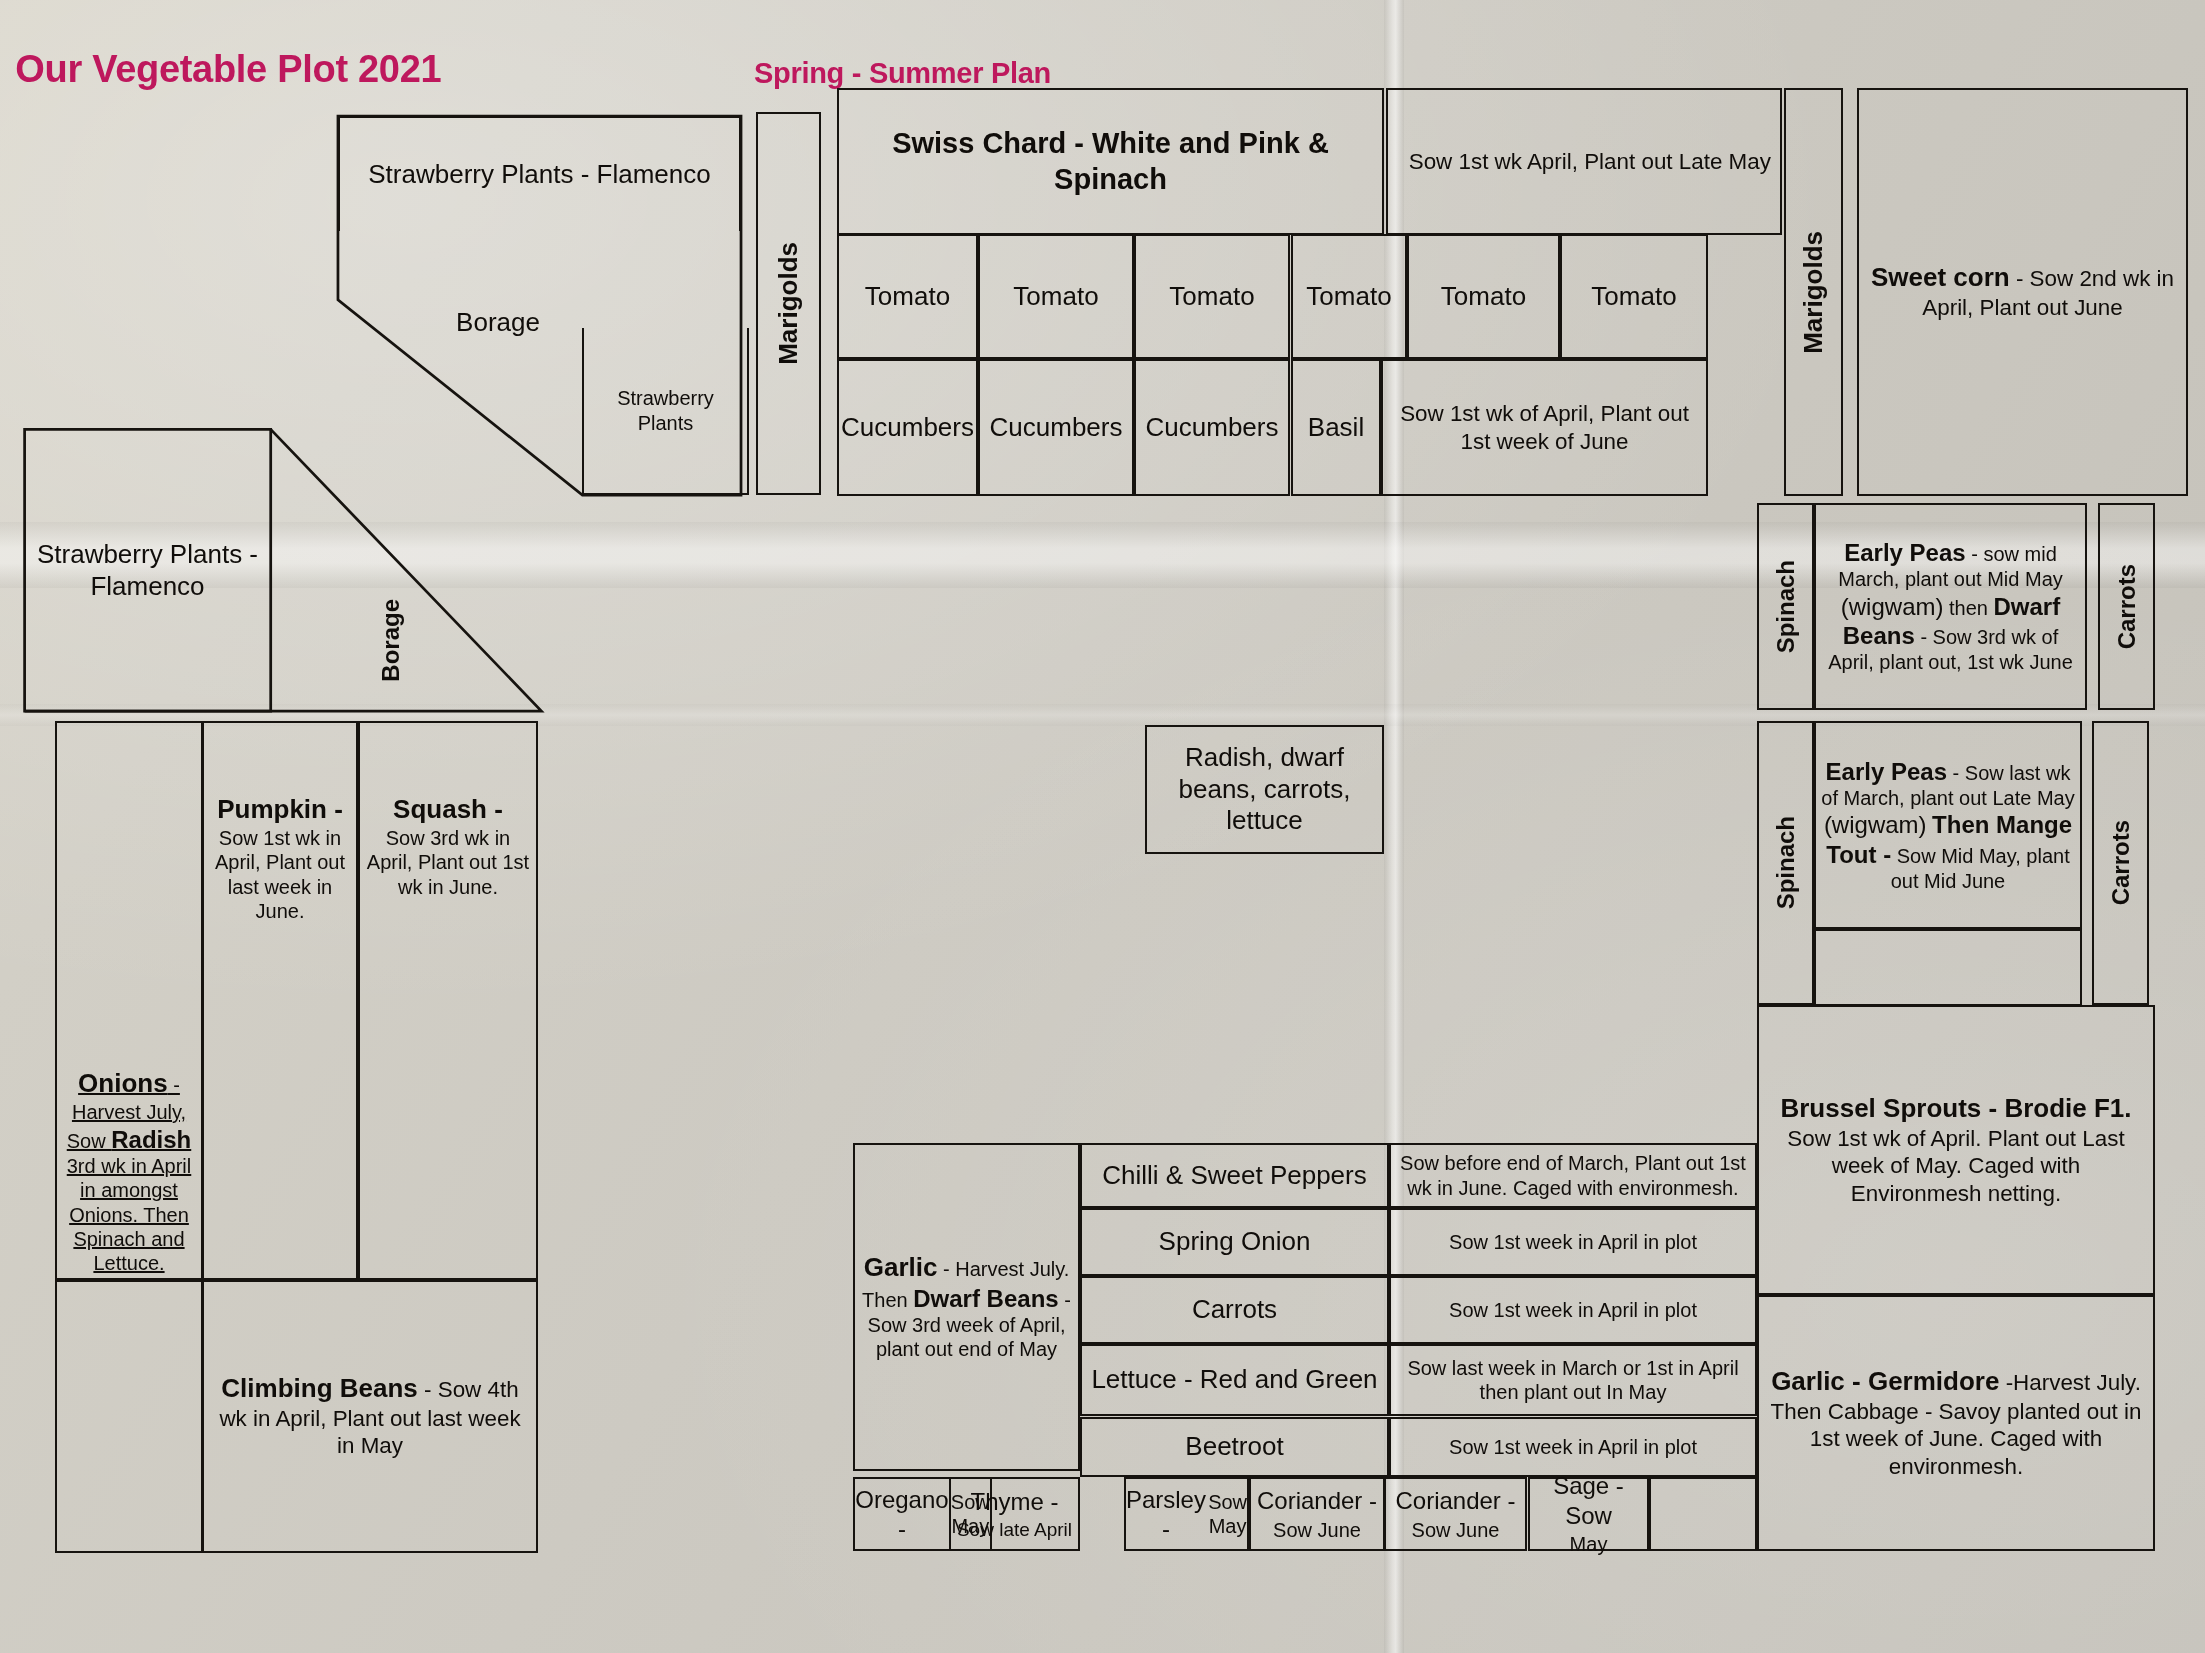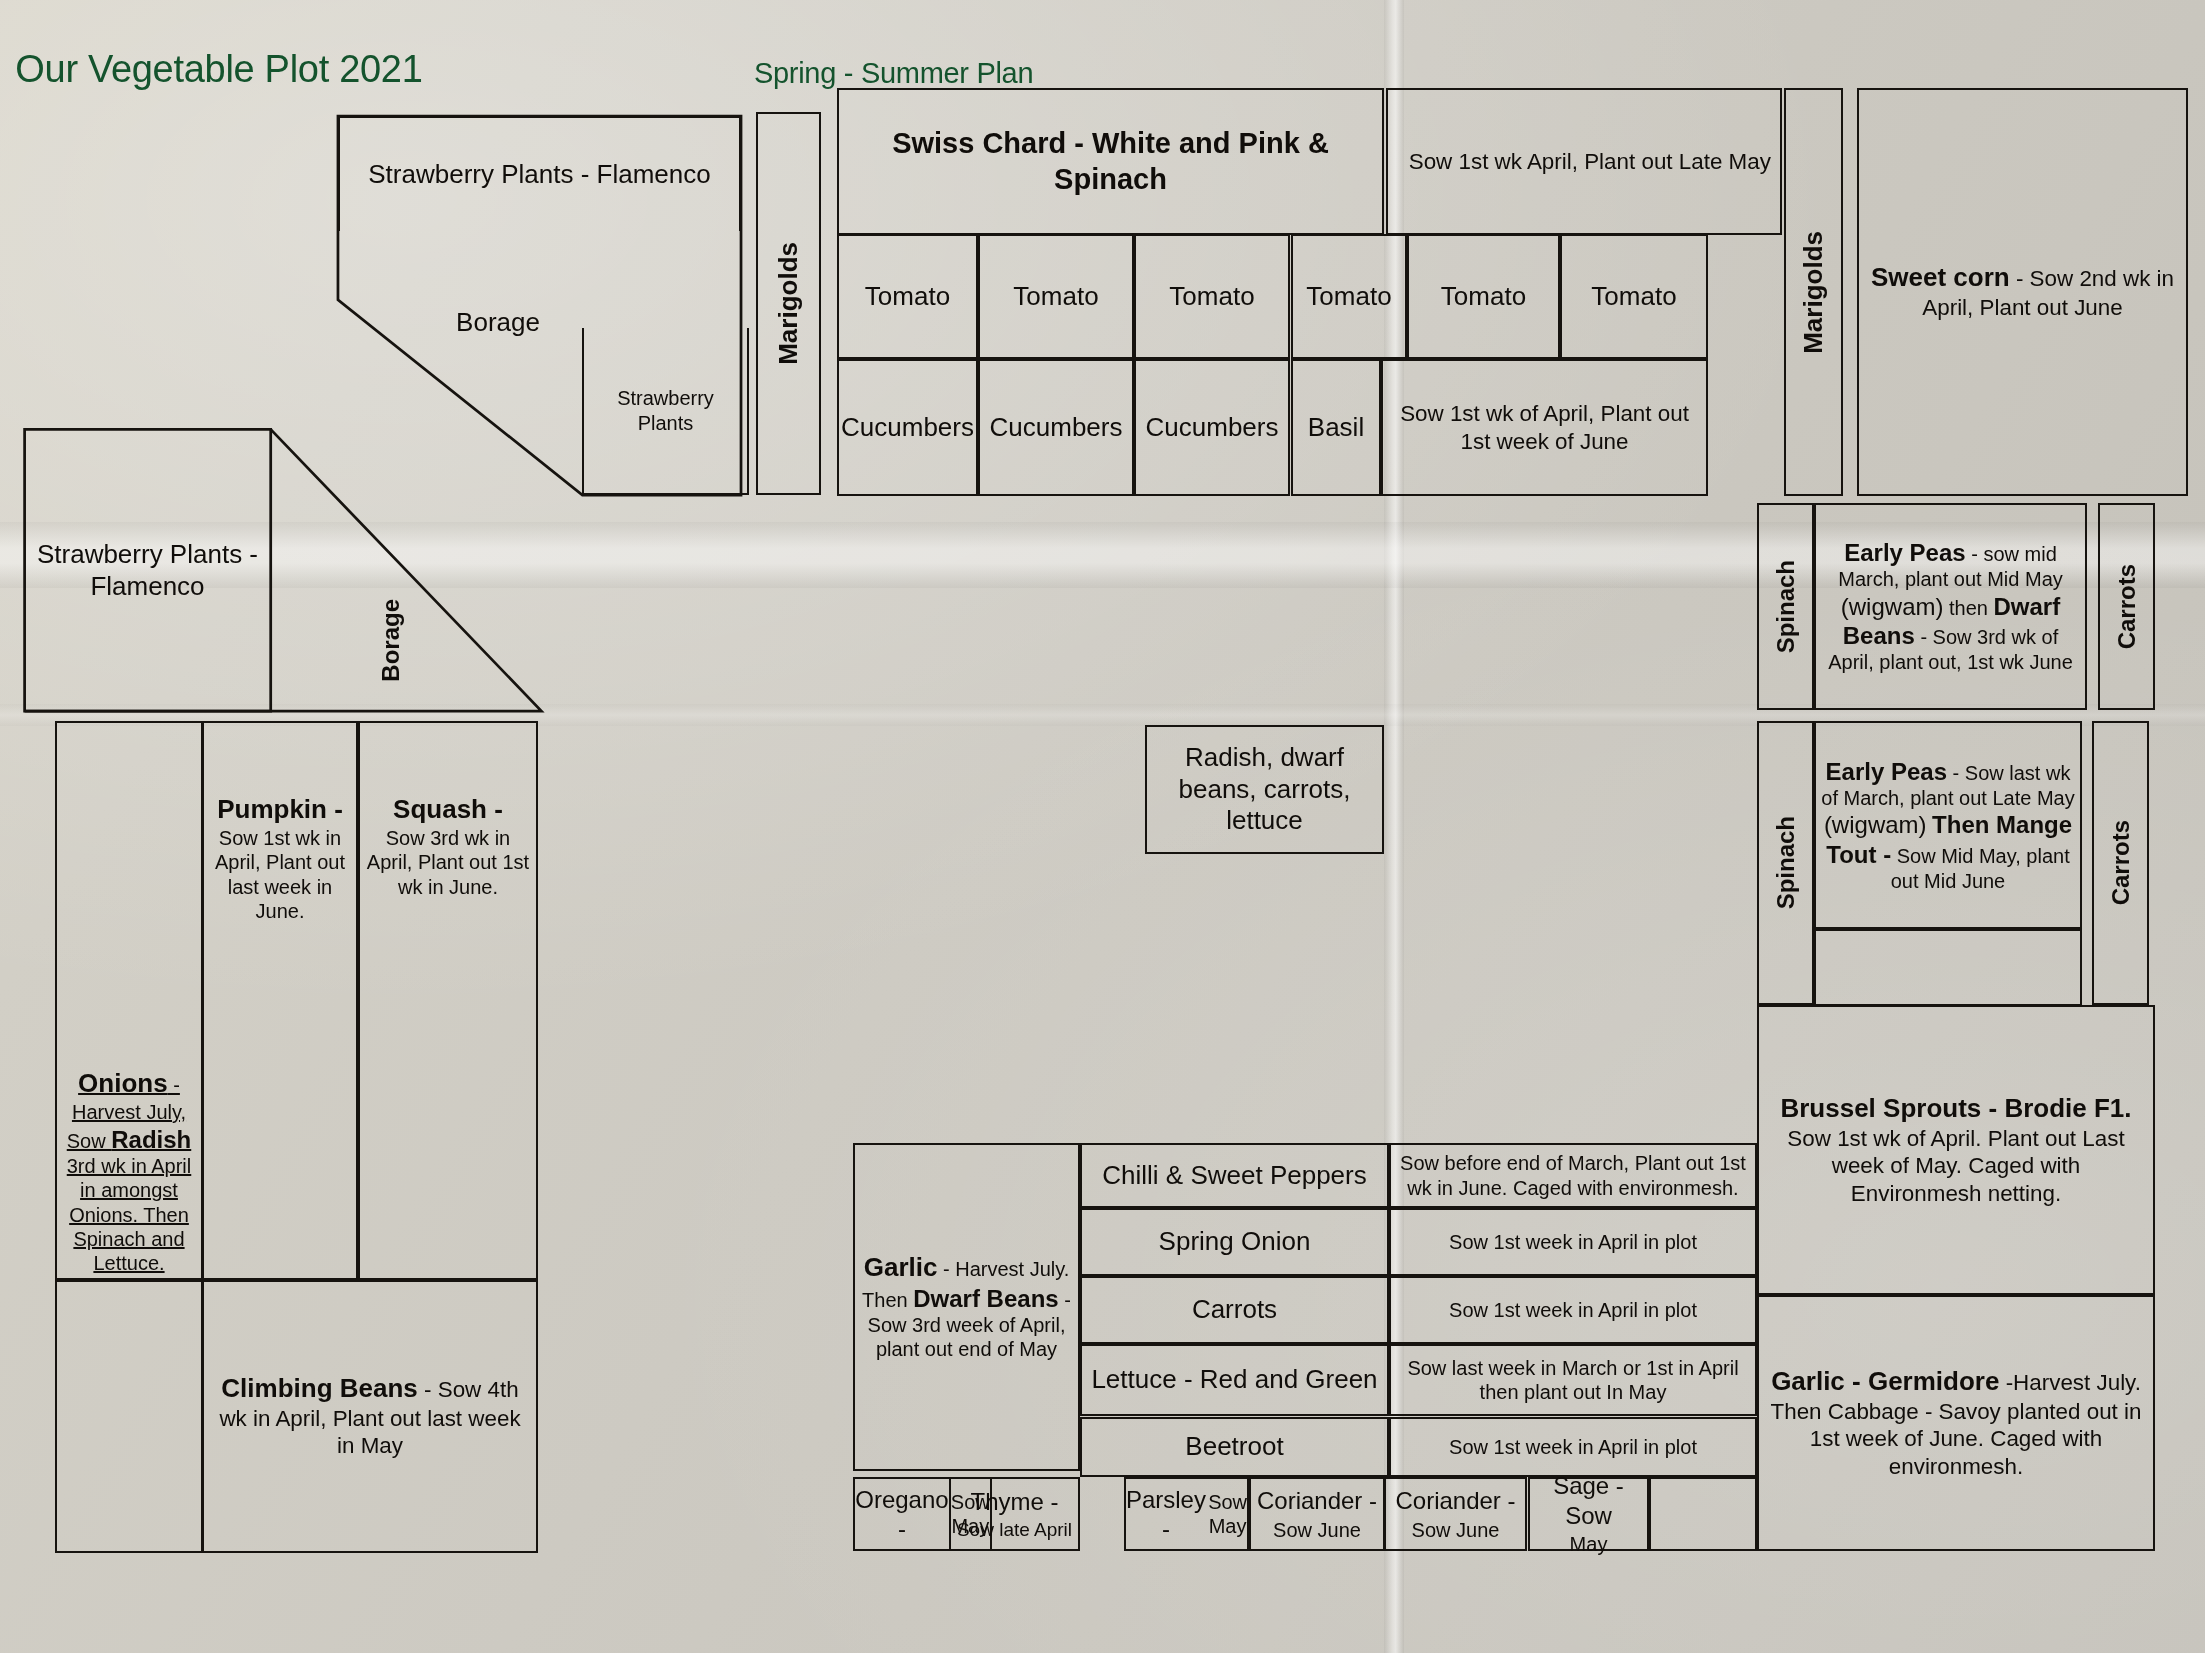--- a/index.html
+++ b/index.html
@@ -40,21 +40,21 @@
     color:#100d0a;
     background:transparent;
     padding:2.2px 4.4px;
     line-height:1.22;
   }
   .cell.noborder{border:none;}
   .t{display:block;}
   .vert{writing-mode:vertical-rl;transform:rotate(180deg);}
   .b{font-weight:bold;}
   .title{
-    position:absolute;font-weight:normal;color:#14532d;
+    position:absolute;font-weight:bold;color:#be185d;
     letter-spacing:-0.3px;
   }
   .f20{font-size:19px;}
   .f24{font-size:20px;}
   .f26{font-size:22.4px;}
   .f28{font-size:24px;}
   .f30{font-size:26px;}
   .f34{font-size:29px;}
   .f44{font-size:38px;}
 

